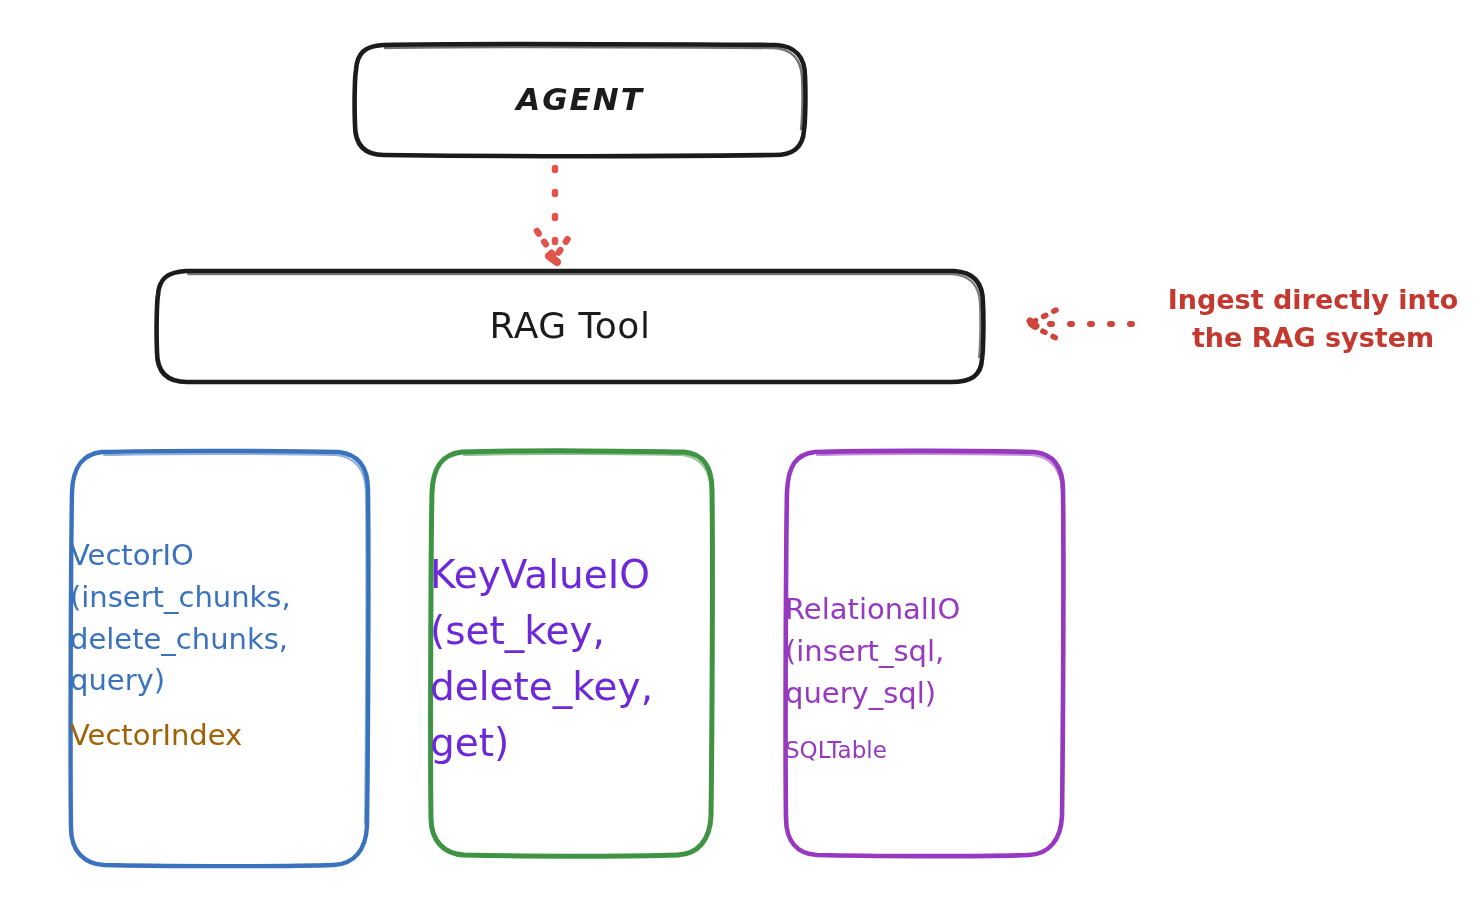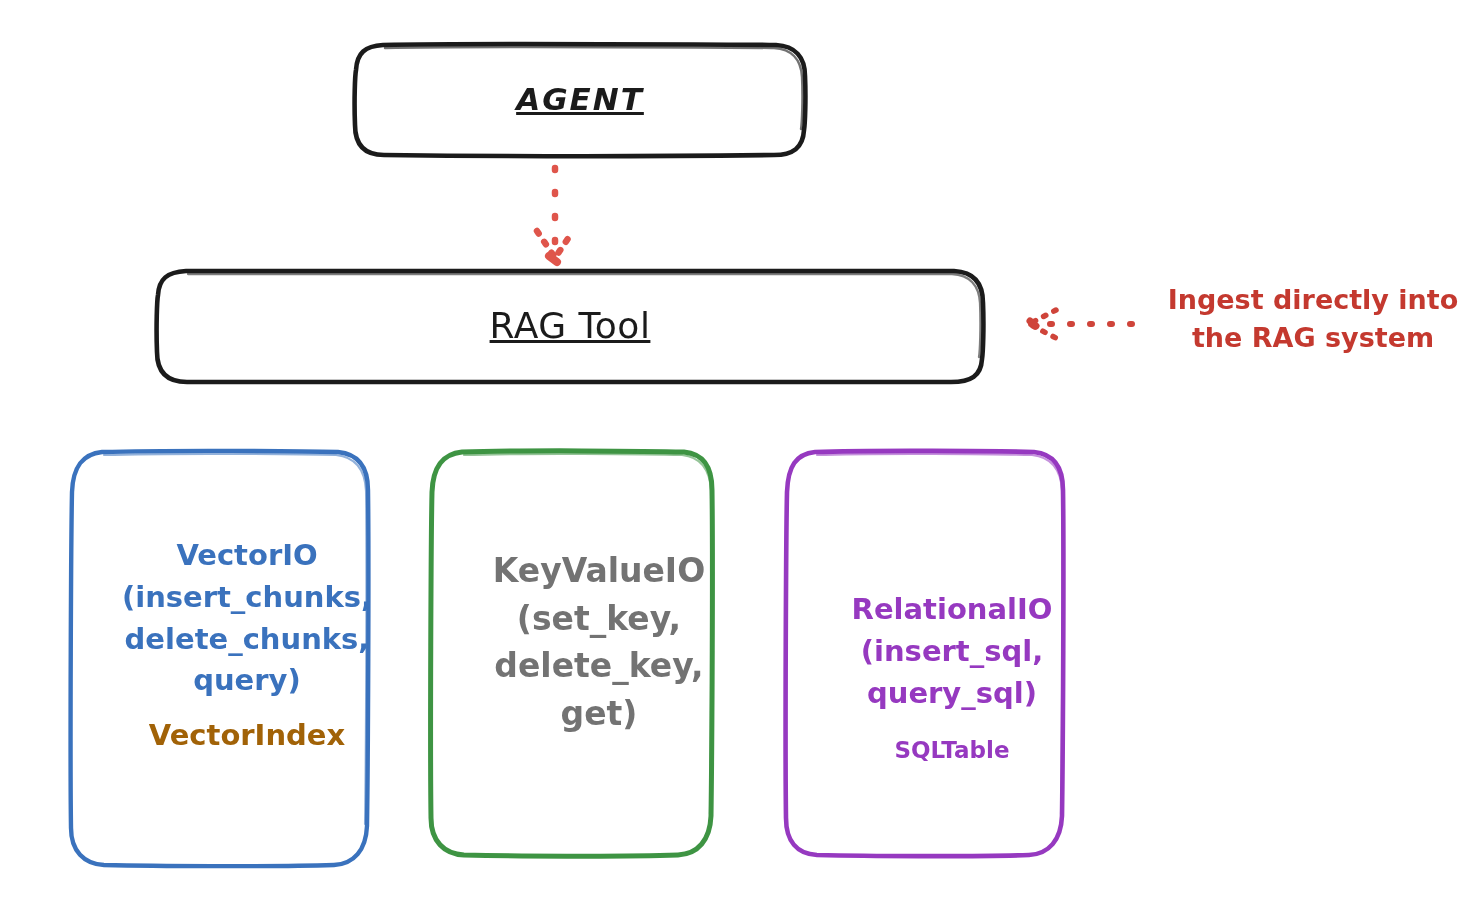--- a/index.html
+++ b/index.html
@@ -30,21 +30,20 @@
     pointer-events: none;
   }
 
   
   .node-text {
     position: absolute;
     text-align: center;
     line-height: 1.0;
     white-space: pre-line;
     user-select: none;
-    text-decoration: underline;
   }
 
   .agent-label {
     left: 355px;
     top: 44px;
     width: 450px;
     height: 111px;
     display: flex;
     align-items: center;
     justify-content: center;
@@ -87,35 +86,33 @@
 
   
   .store-card {
     position: absolute;
     box-sizing: border-box;
   }
   .store-body {
     position: absolute;
     left: 0;
     width: 100%;
-    text-align: center;
-    font-family: "DejaVu Sans", sans-serif;
-    font-weight: 700;
+    font-family: "DejaVu Sans", sans-serif;
+    font-weight: 400;
     white-space: pre-line;
-    padding-left: 28px;
   }
 
   #card-vector { left: 70px; top: 450px; width: 298px; height: 415px; }
   #card-keyvalue { left: 430px; top: 450px; width: 282px; height: 405px; }
   #card-relational { left: 785px; top: 450px; width: 278px; height: 405px; margin-top: 44px; }
 
   .vector-api { top: 85px;  font-size: 29px; line-height: 1.44; color: #3a72bd; }
   .vector-index { top: 265px; font-size: 29px; line-height: 1.44; color: #a16207; }
 
-  .kv-api { top: 97px;  font-size: 33px; line-height: 1.44; color: #737373; }
+  .kv-api { top: 97px;  font-size: 39px; line-height: 1.44; color: #6d28d9; }
   .kv-index { top: 247px; font-size: 29px; line-height: 1.44; color: #3e9443; }
 
   .rel-api { top: 95px;  font-size: 29px; line-height: 1.44; color: #9639c0; }
   .rel-index { top: 240px; font-size: 23px; line-height: 1.44; color: #9639c0; }
 </style>
 </head>
 <body>
 
 <div id="canvas">
 

